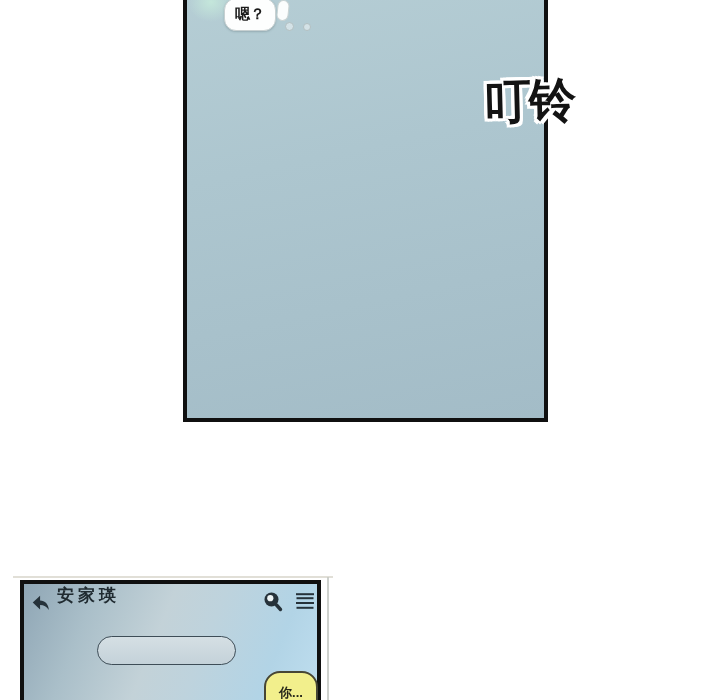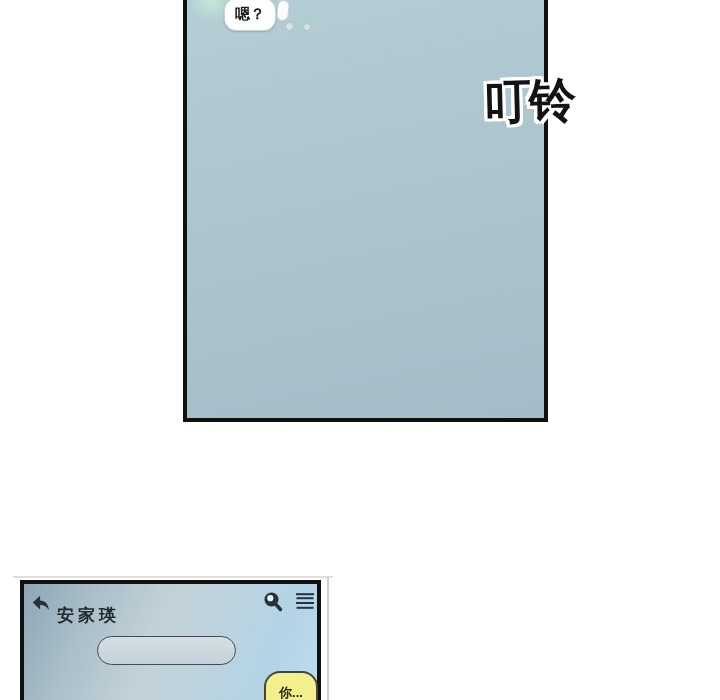--- a/index.html
+++ b/index.html
@@ -56,21 +56,21 @@
   .panel-chat{
     position:absolute;left:20px;top:580px;width:301px;height:124px;
     box-sizing:border-box;border:4px solid #101010;border-bottom:none;
     background:linear-gradient(112deg,#8fa6b5 0%,#aabfc9 22%,#c3d2d8 45%,#bed3dd 60%,#b2d4e6 82%,#bfdeef 100%);
   }
   .chat-header{position:absolute;left:0;top:0;width:100%;height:34px;}
   .icon{position:absolute;display:block;}
   .icon svg{display:block;}
   .icon-back{left:6px;top:8px;width:22px;height:22px;}
   .contact{
-    position:absolute;left:33px;top:20px;
+    position:absolute;left:33px;top:0;
     font-size:17px;font-weight:bold;color:#202b31;letter-spacing:4px;white-space:nowrap;
   }
   .icon-search{left:236px;top:5px;width:26px;height:26px;}
   .icon-menu{left:271px;top:8px;width:20px;height:19px;}
 
   .capsule{
     position:absolute;left:73px;top:52px;width:139px;height:29px;
     box-sizing:border-box;border:1.5px solid #3e4d57;border-radius:15px;
     background:linear-gradient(180deg,#d5dfe4 0%,#c4d2d9 100%);
   }

